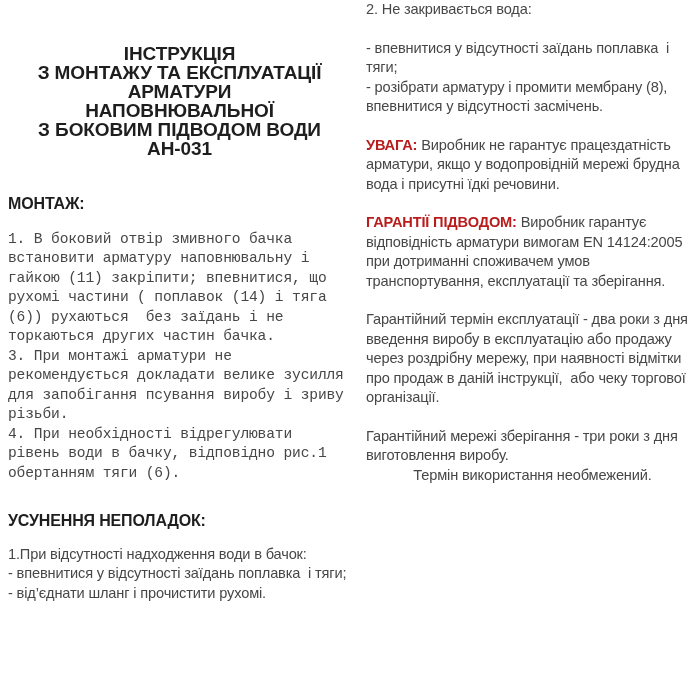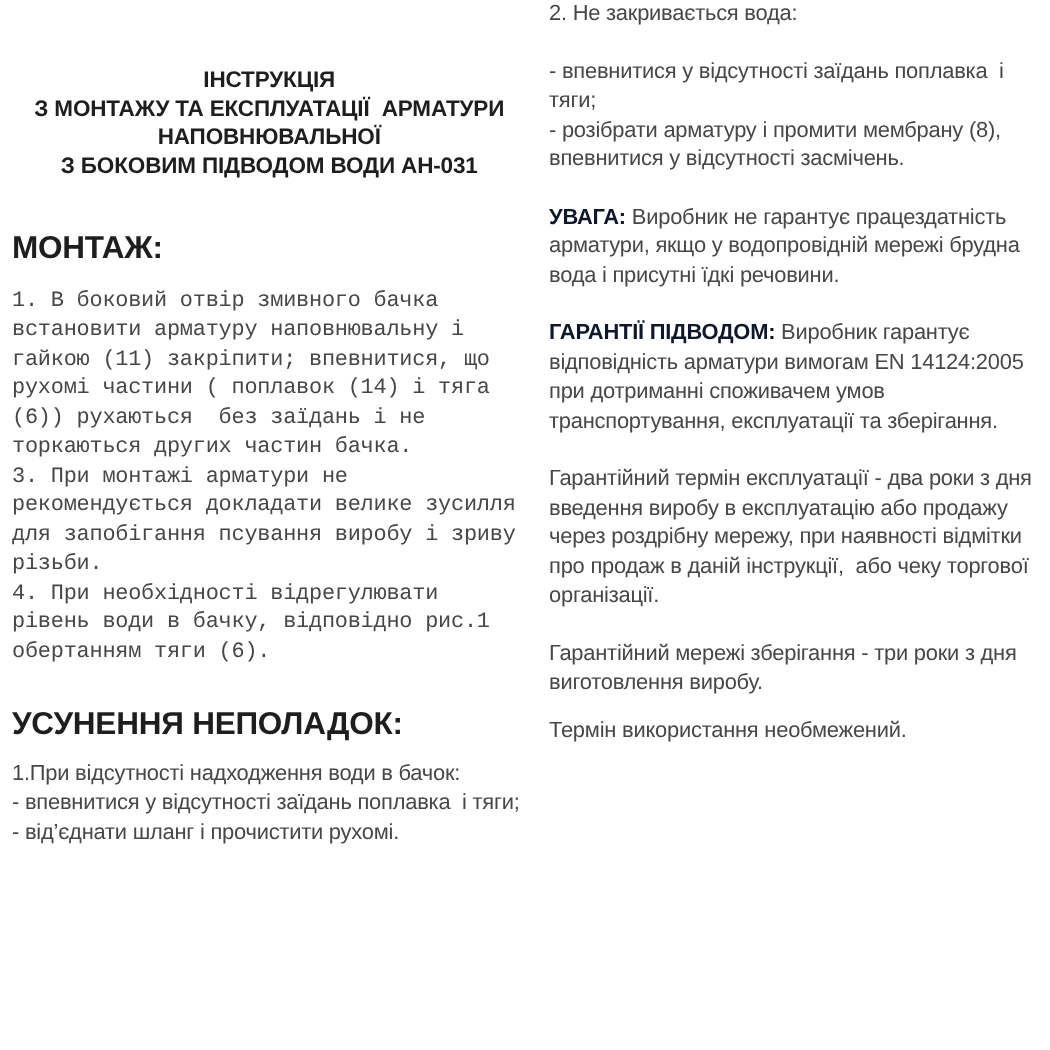--- a/index.html
+++ b/index.html
@@ -22,45 +22,45 @@
   .col-left  { left: 8px;   width: 343px; }
   .col-right { left: 366px; width: 333px; }
 
   p, h1, h2 { margin: 0; padding: 0; }
   .txt { white-space: pre-wrap; }
 
   .doc-title {
     margin-top: 44px;
     text-align: center;
     font-weight: bold;
-    font-size: 15px;
+    font-size: 19px;
     line-height: 19px;
     color: #1e1e1e;
     letter-spacing: -0.1px;
   }
   .doc-title div { white-space: pre-wrap; }
 
   .section-heading {
     font-weight: bold;
-    font-size: 21px;
+    font-size: 16px;
     line-height: 19.5px;
     color: #1e1e1e;
   }
   .h-montazh  { margin-top: 36px; }
   .steps      { margin-top: 16px; font-family: Liberation Mono, monospace; }
   .h-trouble  { margin-top: 28px; }
   .case-title { margin-top: 14px; }
 
   .rt-first   { }
   .gap-line   { margin-top: 19px; }
-  .no-gap     { margin-top: 12px; }
+  .no-gap     { margin-top: 0; text-align: center; }
 
   .inline-label {
     font-weight: bold;
-    color: #0f172a;
+    color: #b91c1c;
   }
 </style>
 </head>
 <body>
 
 <div class="page">
 
   <div class="col col-left">
 
     <div class="doc-title">

